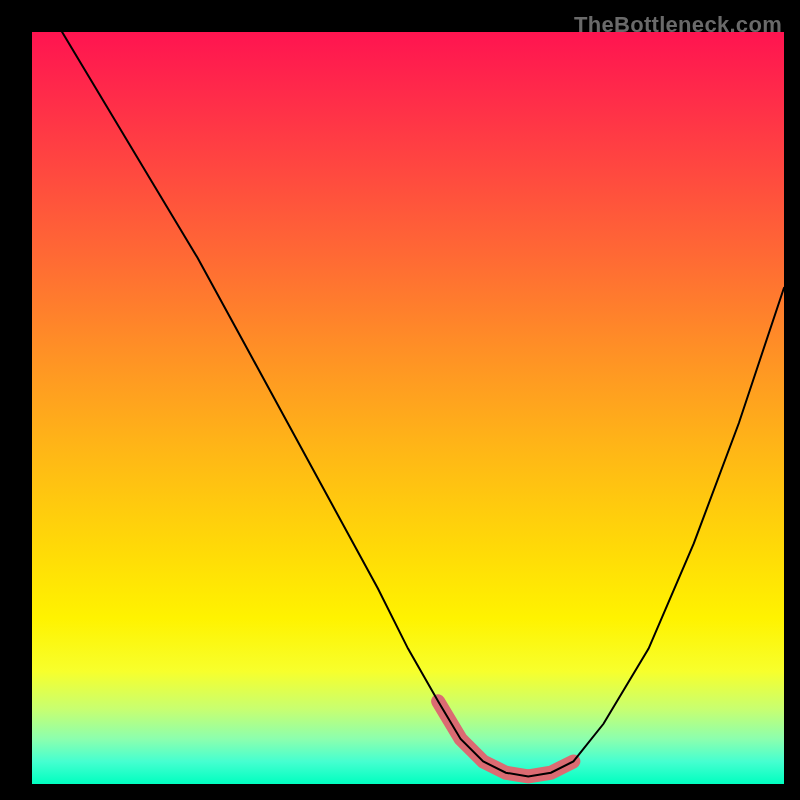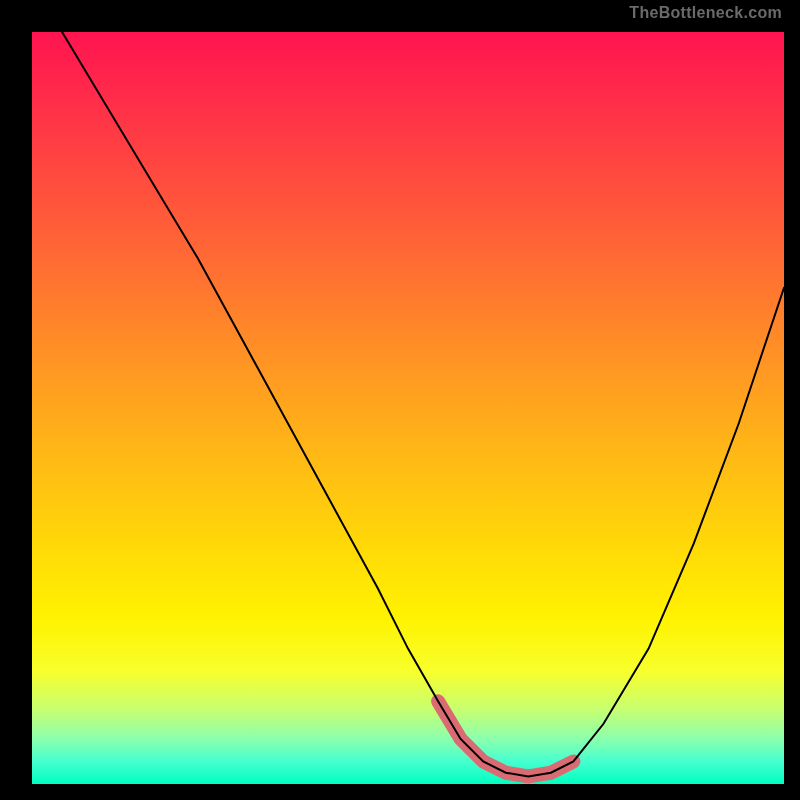--- a/index.html
+++ b/index.html
@@ -59,19 +59,19 @@
     fill: none;
     stroke-linecap: round;
   }
 </style>
 </head>
 <body>
 
 <div class="frame">
   <div class="plot" style="left: 32px; top: 32px; width: 752px; height: 752px;"></div>
 
-  <div class="watermark" style="right: 18px; top: 4px; font-size: 16px;">TheBottleneck.com</div>
+  <div class="watermark" style="right: 18px; top: 12px; font-size: 22px;">TheBottleneck.com</div>
 
   <svg class="overlay" width="800" height="800" viewBox="0 0 800 800">
     <path id="pink-path" class="curve-pink" d="M438.1 701.3 L460.6 738.9 L483.2 761.4 L505.8 772.7 L528.3 776.5 L550.9 772.7 L573.4 761.4" stroke="#db6b72" stroke-width="14"></path>
     <path id="main-path" class="curve-main" d="M62.1 32.0 L107.2 107.2 L152.3 182.4 L197.4 257.6 L242.6 340.3 L287.7 423.0 L332.8 505.8 L377.9 588.5 L408.0 648.6 L438.1 701.3 L460.6 738.9 L483.2 761.4 L505.8 772.7 L528.3 776.5 L550.9 772.7 L573.4 761.4 L603.5 723.8 L648.6 648.6 L693.8 543.4 L738.9 423.0 L784.0 287.7"></path>
   </svg>
 </div>
 
 </body></html>

